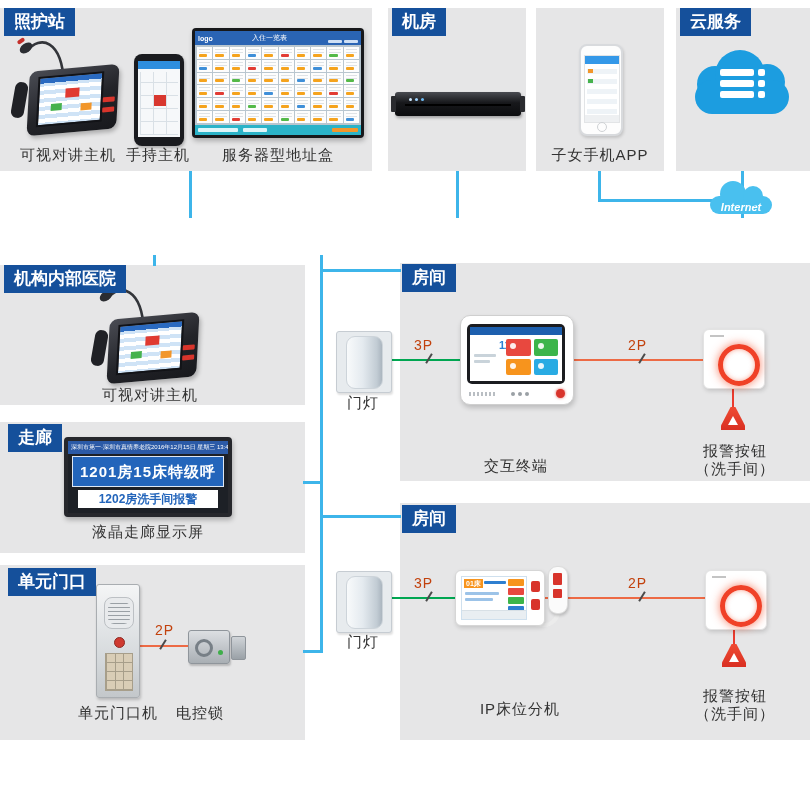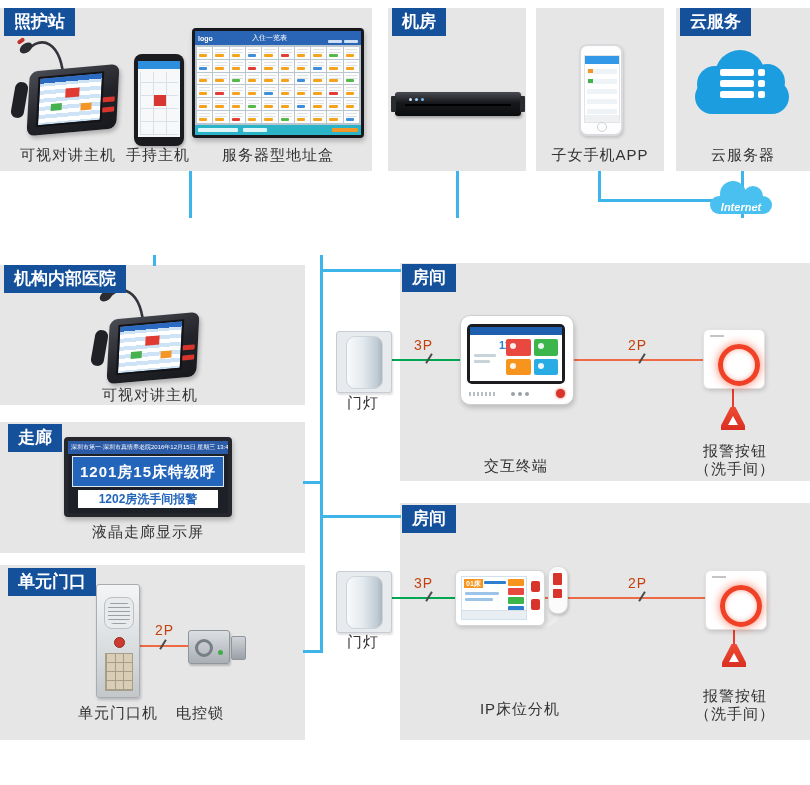--- a/index.html
+++ b/index.html
@@ -492,21 +492,20 @@
       </div>
     <div class="row" style="top:30px;">
         <i class="bar"></i>
         <i class="dot"></i>
       </div>
     <div class="row" style="top:41px;">
         <i class="bar"></i>
         <i class="dot"></i>
       </div>
   </div>
-  <div class="cap" style="left:676px;width:134px;top:146px;">云服务器</div>
 
   <div class="tag" style="left:4px;top:265px;">机构内部医院</div>
   <div class="intercom" style="left:92px;top:284px;">
     <svg width="60" height="54" viewBox="0 0 60 54">
       <path d="M13 17 C26 1 48 5 50 50" fill="none" stroke="#33353a" stroke-width="2.6"></path>
       <ellipse cx="12" cy="14" rx="7" ry="4.5" fill="#2b2d32" transform="rotate(-35 12 14)"></ellipse>
       <rect x="3" y="5" width="8" height="4" rx="2" fill="#c4302b" transform="rotate(-35 7 7)"></rect>
     </svg>
     <div class="ic-handset"></div>
     <div class="ic-body">

